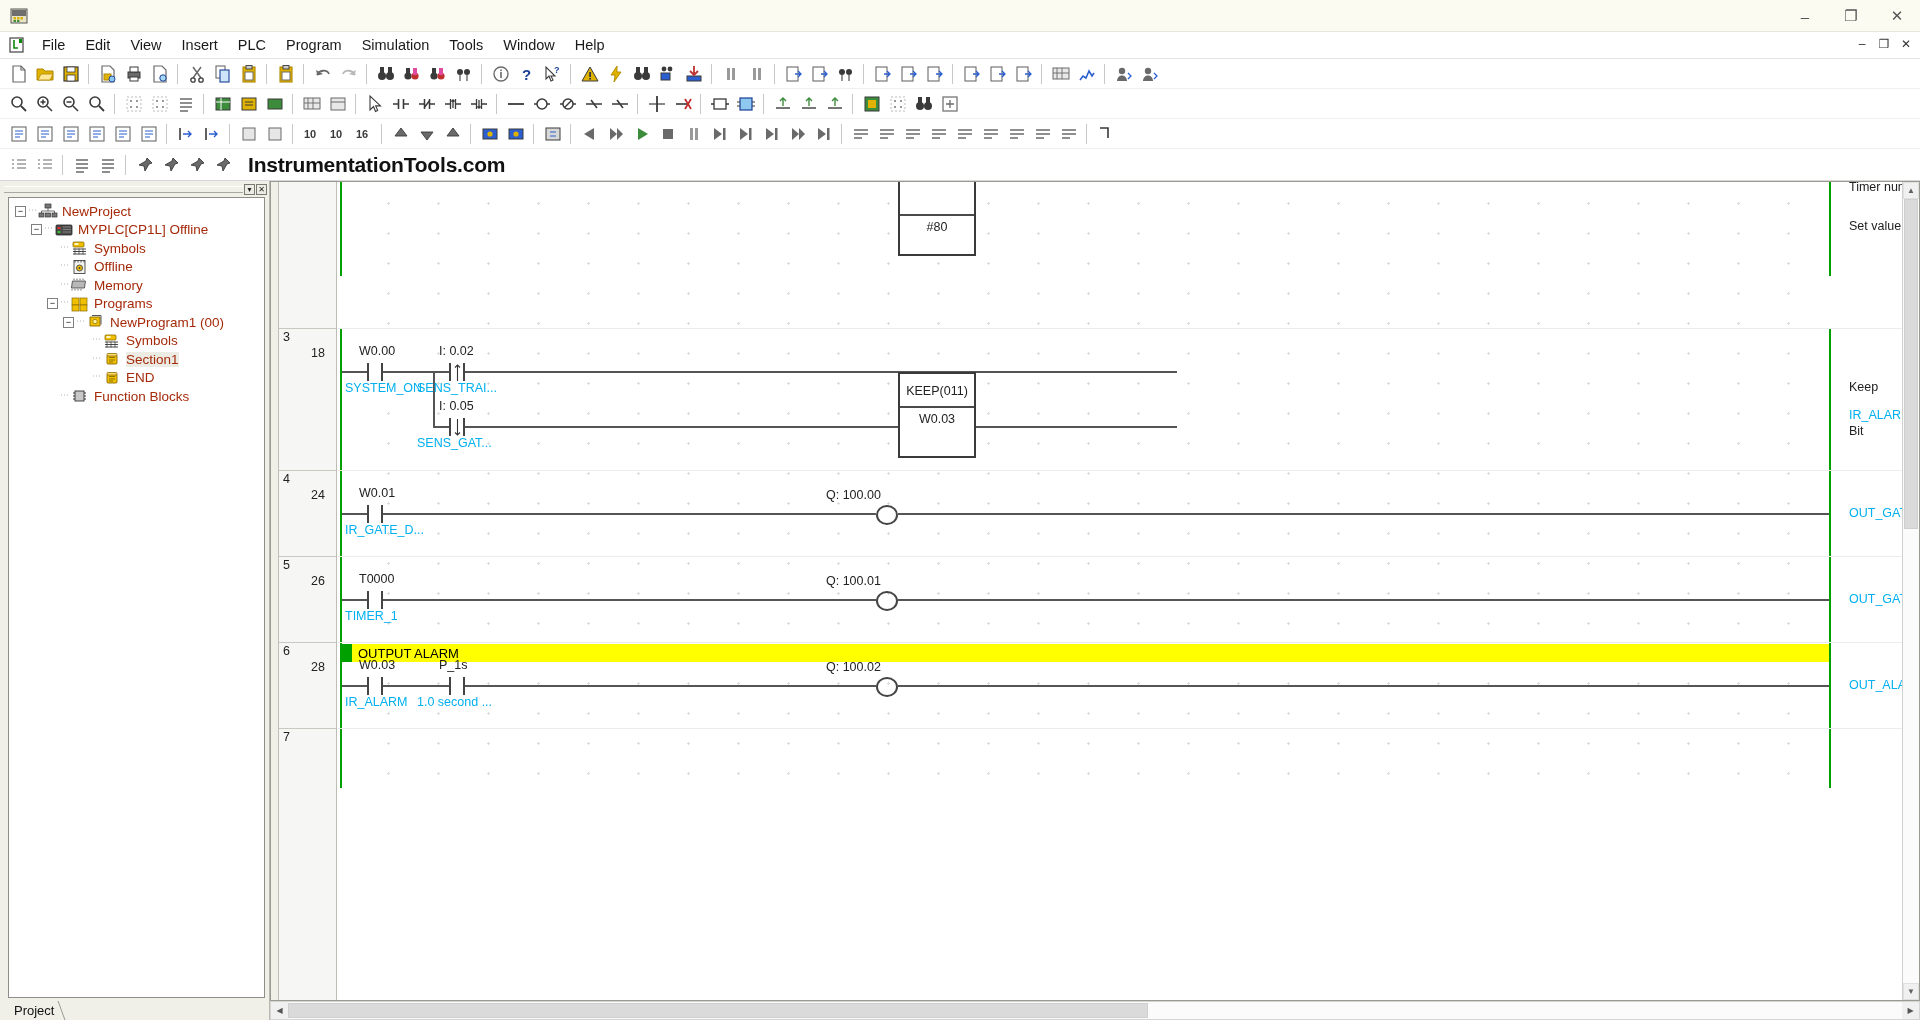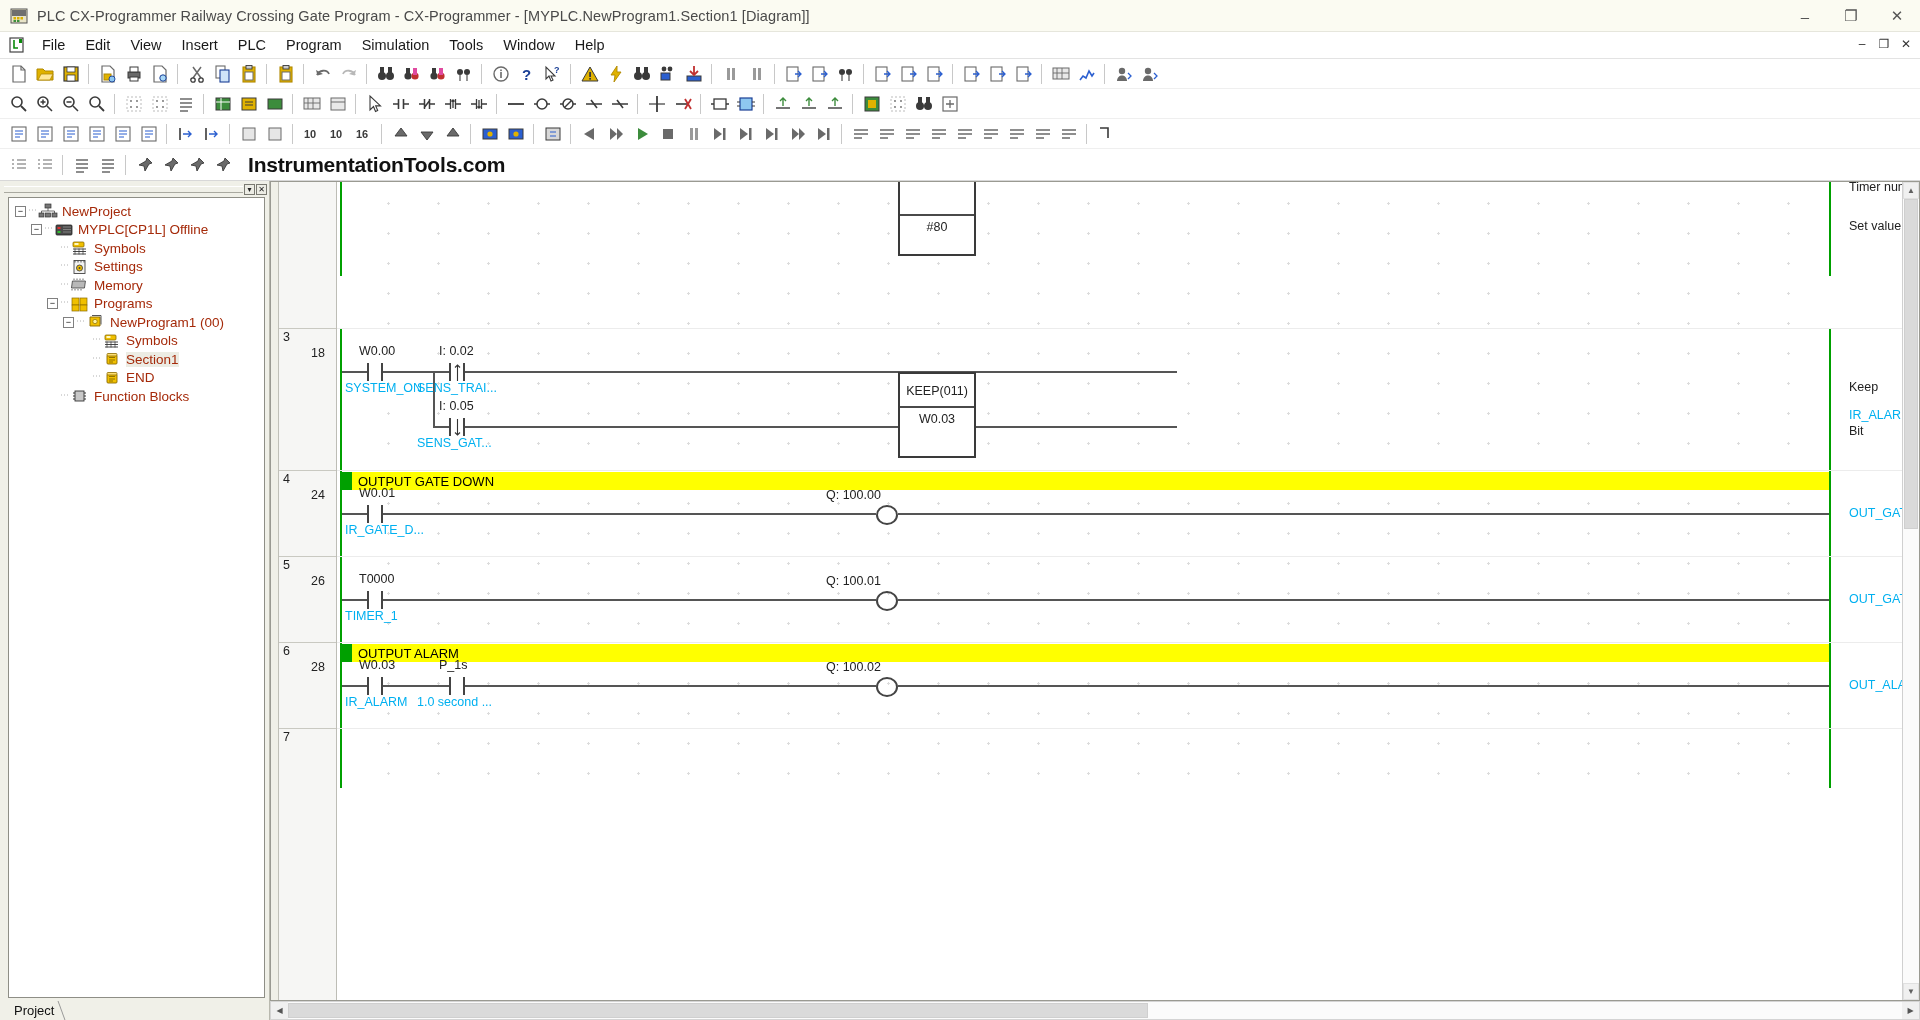--- a/index.html
+++ b/index.html
@@ -343,21 +343,20 @@
       <svg width="20" height="20" viewBox="0 0 20 20">
         <rect x="2" y="3" width="16" height="14" fill="#e8e4c8" stroke="#555" stroke-width="1"></rect>
         <rect x="3" y="4" width="14" height="6" fill="#6f6f6f"></rect>
         <rect x="4.5" y="11" width="2.5" height="2.5" fill="#d8b000"></rect>
         <rect x="8" y="11" width="2.5" height="2.5" fill="#d8b000"></rect>
         <rect x="11.5" y="11" width="2.5" height="2.5" fill="#d8b000"></rect>
         <rect x="4.5" y="14" width="2.5" height="2" fill="#3b8f3b"></rect>
         <rect x="8" y="14" width="2.5" height="2" fill="#3b8f3b"></rect>
       </svg>
     </div>
-    <div class="title">PLC CX-Programmer Railway Crossing Gate Program - CX-Programmer - [MYPLC.NewProgram1.Section1 [Diagram]]</div>
     <div class="wincontrols">
       <div>–</div>
       <div>❐</div>
       <div class="close">✕</div>
     </div>
   </div>
 
   <div class="menubar">
     <div class="menuicon">
       <svg width="18" height="18" viewBox="0 0 18 18">
@@ -1196,21 +1195,21 @@
               <div class="expander none"></div>
               <div class="dots"><svg width="10" height="18">
                   <path d="M1 9h8" stroke="#b0b0b0" stroke-width="1" stroke-dasharray="1 2"></path>
                 </svg></div>
               <div class="ticon"><svg width="20" height="16" viewBox="0 0 20 16">
                   <rect x="4" y="1.5" width="11" height="13" fill="#f2f2f2" stroke="#444" stroke-width="0.9"></rect>
                   <path d="M5 1.5v2M8 1.5v2M11 1.5v2M14 1.5v2" stroke="#444" stroke-width="0.9"></path>
                   <circle cx="9.5" cy="9" r="3" fill="#f0c000" stroke="#444" stroke-width="0.9"></circle>
                   <circle cx="9.5" cy="9" r="1" fill="#444"></circle>
                 </svg></div>
-              <span class="tlabel">Settings</span>
+              <span class="tlabel">Offline</span>
             </div>
             <div class="tnode" style="padding-left: 38px;">
               <div class="expander none"></div>
               <div class="dots"><svg width="10" height="18">
                   <path d="M1 9h8" stroke="#b0b0b0" stroke-width="1" stroke-dasharray="1 2"></path>
                 </svg></div>
               <div class="ticon"><svg width="20" height="16" viewBox="0 0 20 16">
                   <rect x="3" y="4" width="13" height="7" fill="#b8b8b8" stroke="#444" stroke-width="0.8" transform="skewX(-8)"></rect>
                   <path d="M4 3v-1.5M7 3v-1.5M10 3v-1.5M13 3v-1.5M2 12v1.5M5 12v1.5M8 12v1.5M11 12v1.5" stroke="#444" stroke-width="0.8"></path>
                 </svg></div>
@@ -1946,24 +1945,20 @@
                 <div class="divider" style="top: 32px;"></div>
                 <div class="txt" style="top: 38px;">W0.03</div>
               </div>
               <div class="blocklabel" style="left: 1512px; top: 52px;">Keep</div>
               <div class="blocksym" style="left: 1512px; top: 80px;">IR_ALARM</div>
               <div class="blocklabel" style="left: 1512px; top: 96px;">Bit</div>
             </div>
             <div style="position: absolute; left: 0px; right: 0px; top: 288px; height: 86px;">
               <div class="railL" style="left: 3px;"></div>
               <div class="railR" style="left: 1492px;"></div>
-              <div class="cmtbar" style="left: 5px; top: 2px; width: 1487px;">
-                <div class="greentab"></div>
-                <div class="cmttext">OUTPUT GATE DOWN</div>
-              </div>
               <div class="rungsep" style="top: 0px;"></div>
               <div class="contact" style="left: 30px; top: 35px; width: 16px; height: 18px;">
                 <div class="bar l"></div>
                 <div class="bar r"></div>
               </div>
               <div class="addr" style="left: 22px; top: 16px;">W0.01</div>
               <div class="sym" style="left: 8px; top: 53px;">IR_GATE_D...</div>
               <div class="wire" style="left: 5px; top: 43px; width: 25px;"></div>
               <div class="wire" style="left: 46px; top: 43px; width: 493px;"></div>
               <div class="coil" style="left: 539px; top: 35px;">

